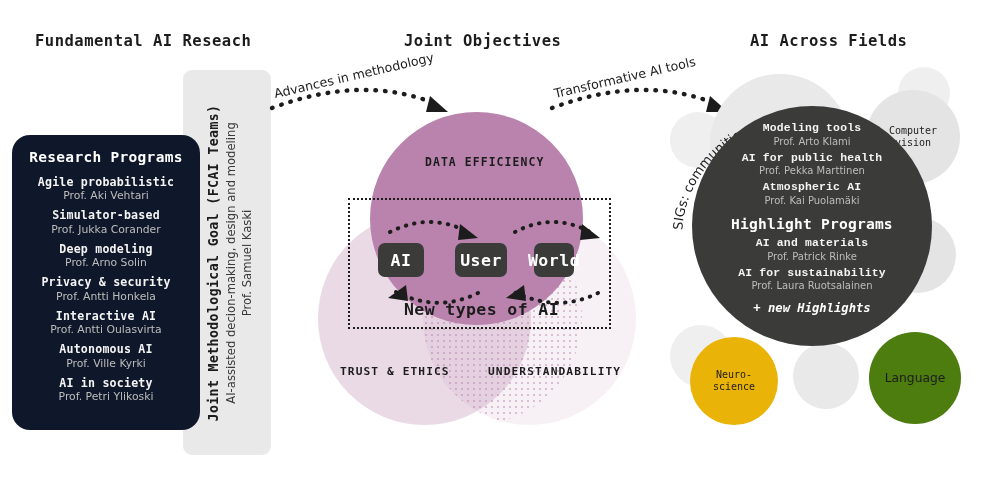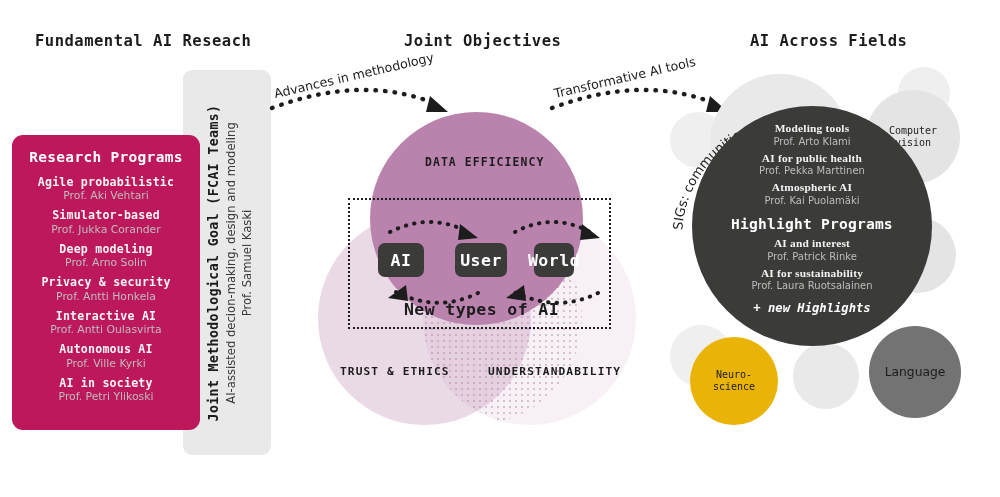--- a/index.html
+++ b/index.html
@@ -46,21 +46,21 @@
     font-size:11.6px;color:#3a3a3a;white-space:nowrap;margin-top:1px;
   }
   #grey-card-text .gc-name{
     font-family:"DejaVu Sans","Liberation Sans",sans-serif;
     font-size:11.6px;color:#3a3a3a;white-space:nowrap;margin-top:1px;
   }
 
   
   #dark-card{
     position:absolute;left:12px;top:135px;width:188px;height:295px;
-    background:#be185d;border-radius:11px;
+    background:#0f172a;border-radius:18px;
     padding:0;box-sizing:border-box;
   }
   #dark-card h2{
     margin:0;padding:14px 0 10px 0;text-align:center;
     font-family:"DejaVu Sans Mono","Liberation Mono",monospace;
     font-size:14.5px;font-weight:700;color:#ffffff;letter-spacing:0.3px;
   }
   .prog{ text-align:center; margin-bottom:5.5px; }
   .prog .pname{
     font-family:"DejaVu Sans Mono","Liberation Mono",monospace;
@@ -150,36 +150,36 @@
     font-family:"DejaVu Sans Mono","Liberation Mono",monospace;
     font-size:10px;color:#1c1c1c;line-height:1.22;
     background:#e6e6e6;
   }
   .bubble.sansb{font-family:"DejaVu Sans","Liberation Sans",sans-serif;font-size:12.3px;}
   .bubble.blank{color:transparent;}
   #b-health{left:40px;top:14px;width:140px;height:140px;background:#e9e9e9;align-items:flex-start;padding-top:50px;box-sizing:border-box;}
   #b-cv{left:196px;top:30px;width:94px;height:94px;background:#e4e4e4;}
   #b-cv-small{left:228px;top:7px;width:52px;height:52px;background:#efefef;}
   #b-edge{left:210px;top:157px;width:76px;height:76px;background:#e4e4e4;}
-  #b-lang{left:199px;top:266px;width:92px;height:92px;background:#737373;}
+  #b-lang{left:199px;top:272px;width:92px;height:92px;background:#4d7c0f;}
   #b-neuro{left:20px;top:277px;width:88px;height:88px;background:#eab308;}
   #b-blank1{left:0px;top:52px;width:56px;height:56px;background:#efefef;}
   #b-blank2{left:0px;top:265px;width:62px;height:62px;background:#efefef;}
   #b-blank3{left:123px;top:283px;width:66px;height:66px;background:#e9e9e9;}
 
   
   #big-dark{
     position:absolute;left:22px;top:46px;width:240px;height:240px;
     border-radius:50%;background:#3b3b3a;
     display:flex;flex-direction:column;align-items:center;justify-content:flex-start;
     padding-top:16px;box-sizing:border-box;
   }
   .hp{text-align:center;margin-bottom:3.5px;}
   .hp .hpname{
-    font-family:Liberation Serif, serif;
+    font-family:Liberation Mono, monospace;
     font-size:11.4px;font-weight:700;color:#f4f4f4;line-height:1.2;letter-spacing:0.2px;
   }
   .hp .hpprof{
     font-family:"DejaVu Sans","Liberation Sans",sans-serif;
     font-size:10px;color:#bdbdbd;line-height:1.25;
   }
   #hp-heading{
     font-family:"DejaVu Sans Mono","Liberation Mono",monospace;
     font-size:14.6px;font-weight:700;color:#ffffff;letter-spacing:0.2px;
     margin:4px 0 5px 0;
@@ -317,21 +317,21 @@
     <div class="hp">
       <div class="hpname">AI for public health</div>
       <div class="hpprof">Prof. Pekka Marttinen</div>
     </div>
     <div class="hp">
       <div class="hpname">Atmospheric AI</div>
       <div class="hpprof">Prof. Kai Puolamäki</div>
     </div>
     <div id="hp-heading">Highlight Programs</div>
     <div class="hp">
-      <div class="hpname">AI and interest</div>
+      <div class="hpname">AI and materials</div>
       <div class="hpprof">Prof. Patrick Rinke</div>
     </div>
     <div class="hp">
       <div class="hpname">AI for sustainability</div>
       <div class="hpprof">Prof. Laura Ruotsalainen</div>
     </div>
     <div id="hp-new">+ new Highlights</div>
   </div>
 </div>
 

